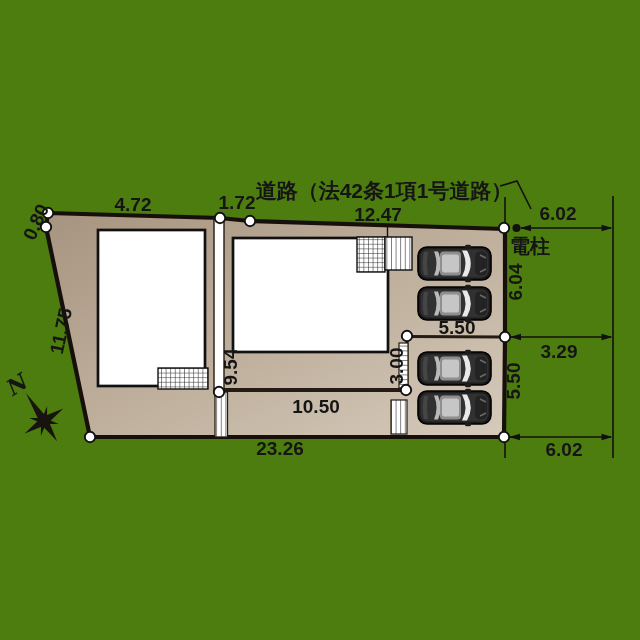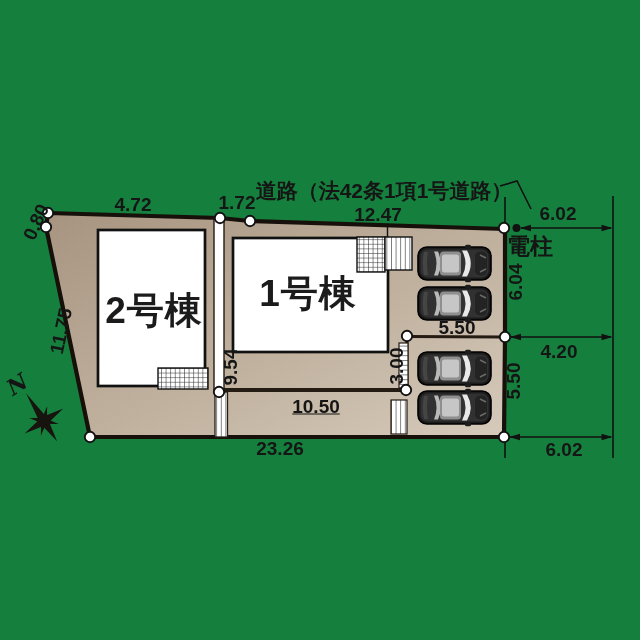--- a/index.html
+++ b/index.html
@@ -1,29 +1,29 @@
 <!DOCTYPE html>
 <html><head>
 <meta charset="utf-8">
 <style>
   html,body{margin:0;padding:0;background:#fff;}
   #stage{
-    position:relative;width:640px;height:640px;background:#15803d;overflow:hidden;
+    position:relative;width:640px;height:640px;background:#4d7c0f;overflow:hidden;
     font-family:"Liberation Sans", sans-serif;color:#151515;
   }
   #plan-svg{position:absolute;left:0;top:0;}
   .lbl{
     position:absolute;white-space:nowrap;color:#151515;
     font-weight:600;font-size:19px;letter-spacing:0;line-height:1;
     transform:translate(-50%,-50%);
   }
   .lbl.rot90{transform:translate(-50%,-50%) rotate(-90deg);}
   .road-lbl{font-size:21px;font-weight:700;}
   .bldg-lbl{font-size:37px;font-weight:600;letter-spacing:1px;color:#1b1b1b;}
-  .pole-lbl{font-size:23px;font-weight:700;}
+  .pole-lbl{font-size:20px;font-weight:700;}
   .north-lbl{
     font-family:"DejaVu Serif", serif;font-style:italic;font-weight:700;font-size:22px;
     transform:translate(-50%,-50%) rotate(-33deg);
   }
 </style>
 </head>
 <body>
 
 <div id="stage">
 
@@ -131,35 +131,33 @@
         <polygon points="0,15 3,0 -3,0"></polygon>
         <polygon points="-15,0 0,3 0,-3"></polygon>
         <polygon points="15,0 0,3 0,-3"></polygon>
       </g>
     </g>
   </svg>
 
   <div class="lbl road-lbl" style="left:384px;top:190px;">道路（法42条1項1号道路）</div>
   <div class="lbl pole-lbl" style="left:530px;top:246px;">電柱</div>
 
-  <div class="lbl bldg-lbl" style="left:154px;top:310px;">2号棟</div>
-  <div class="lbl bldg-lbl" style="left:308px;top:293px;">1号棟</div>
 
   <div class="lbl" style="left:133px;top:204px;">4.72</div>
   <div class="lbl" style="left:237px;top:202px;text-align:right;">1.72</div>
   <div class="lbl" style="left:378px;top:214px;">12.47</div>
   <div class="lbl" style="left:36px;top:222px;transform:translate(-50%,-50%) rotate(-66deg);">0.80</div>
   <div class="lbl" style="left:61px;top:331px;transform:translate(-50%,-50%) rotate(-78deg);">11.75</div>
 
   <div class="lbl rot90" style="left:230px;top:367px;">9.54</div>
   <div class="lbl rot90" style="left:396px;top:366px;">3.00</div>
-  <div class="lbl" style="left:316px;top:406px;text-decoration:underline;">10.50</div>
+  <div class="lbl" style="left:316px;top:406px;">10.50</div>
   <div class="lbl" style="left:280px;top:448px;">23.26</div>
   <div class="lbl" style="left:457px;top:327px;">5.50</div>
 
   <div class="lbl rot90" style="left:515px;top:282px;">6.04</div>
   <div class="lbl rot90" style="left:513px;top:381px;">5.50</div>
   <div class="lbl" style="left:558px;top:213px;">6.02</div>
-  <div class="lbl" style="left:559px;top:351px;">4.20</div>
+  <div class="lbl" style="left:559px;top:351px;">3.29</div>
   <div class="lbl" style="left:564px;top:449px;">6.02</div>
 
   <div class="lbl north-lbl" style="left:17px;top:384px;">N</div>
 </div>
 
 </body></html>

